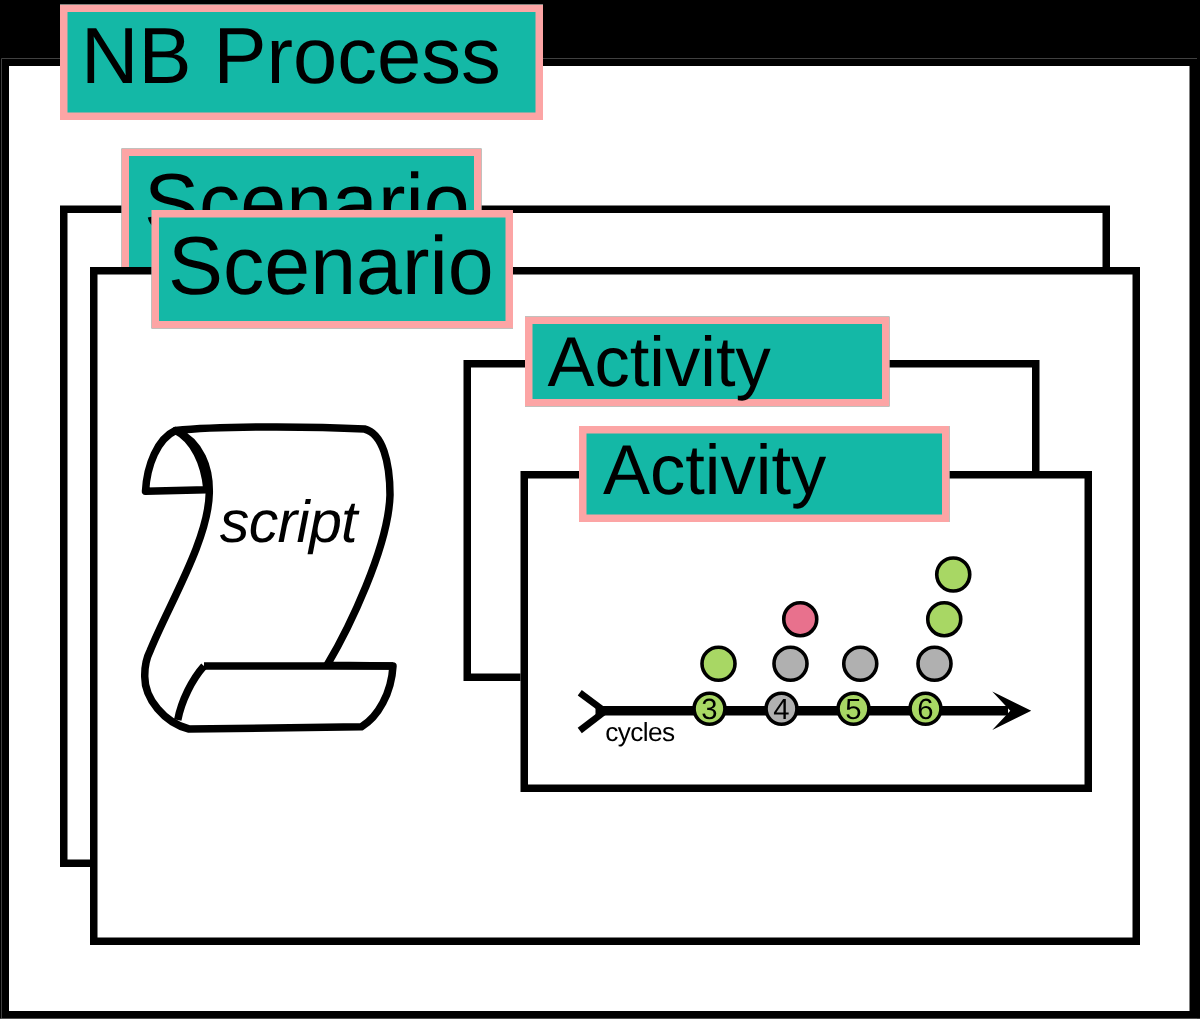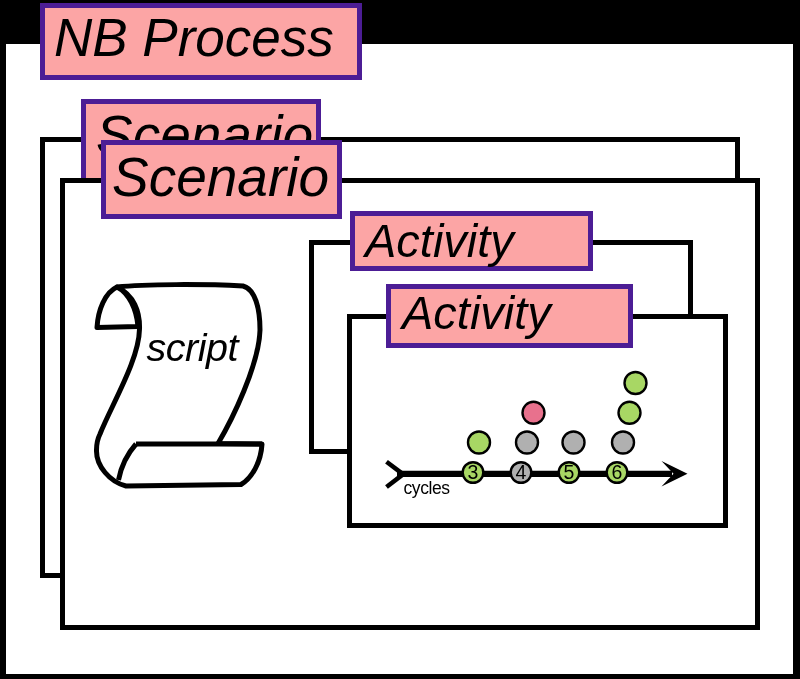--- a/index.html
+++ b/index.html
@@ -1,18 +1,18 @@
 <!DOCTYPE html>
 <html><head>
 <meta charset="utf-8">
 <style>
 html,body{margin:0;padding:0;background:#000;width:800px;height:679px;overflow:hidden;}
 *{box-sizing:border-box;}
 .box{position:absolute;background:#fff;border:5.5px solid #000;}
-.label{position:absolute;background:#fca5a5;border:5px solid #4c1d95;font-family:"Liberation Sans",sans-serif;color:#000;display:flex;align-items:center;font-style:italic;}
+.label{position:absolute;background:#14b8a6;border:5px solid #fca5a5;font-family:"Liberation Sans",sans-serif;color:#000;display:flex;align-items:center;}
 </style>
 </head>
 <body>
 <div class="box" style="left:0.5px;top:38.7px;width:797.8px;height:640px;"></div>
 <div class="label" style="left:40px;top:3px;width:322px;height:77px;font-size:53px;padding-left:9px;padding-bottom:9px;">NB Process</div>
 
 <div class="box" style="left:40px;top:137px;width:700px;height:441px;"></div>
 <div class="label" style="left:81px;top:99px;width:240px;height:83.5px;font-size:55px;padding-left:10px;padding-bottom:11.5px;">Scenario</div>
 
 <div class="box" style="left:60px;top:177.5px;width:700px;height:452px;"></div>

